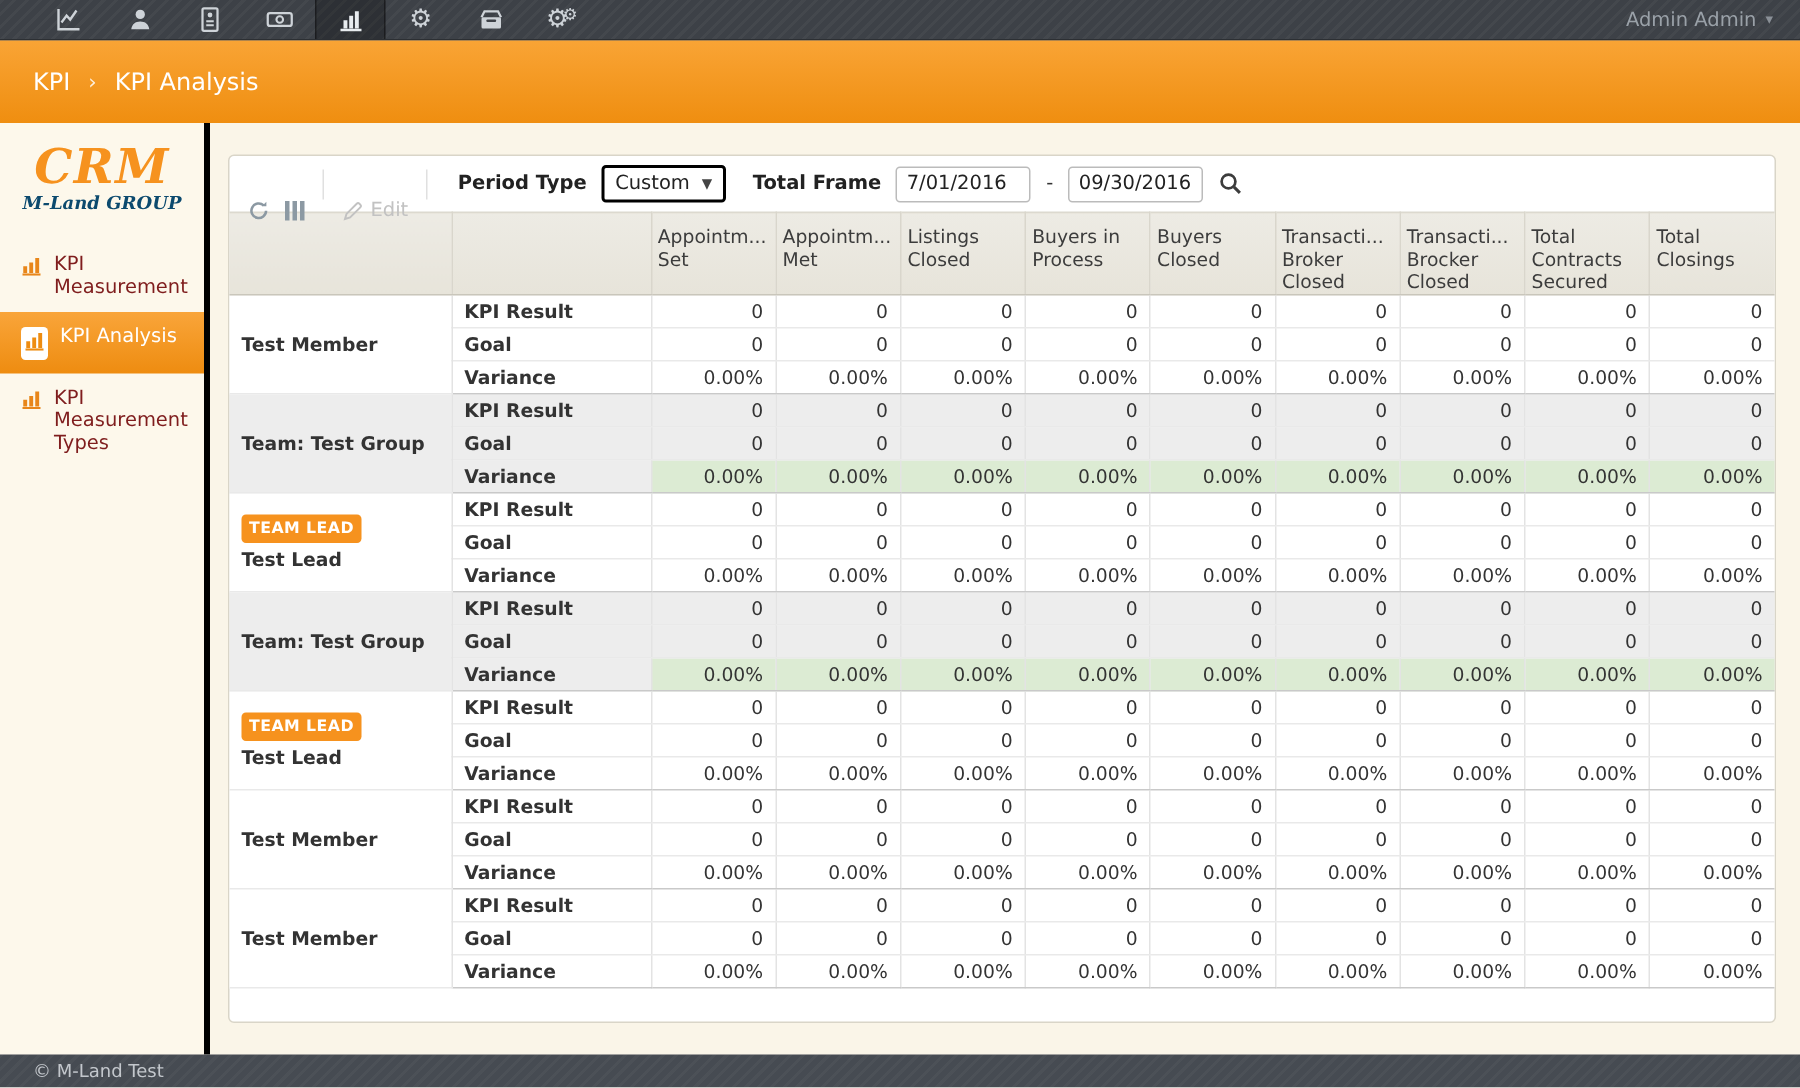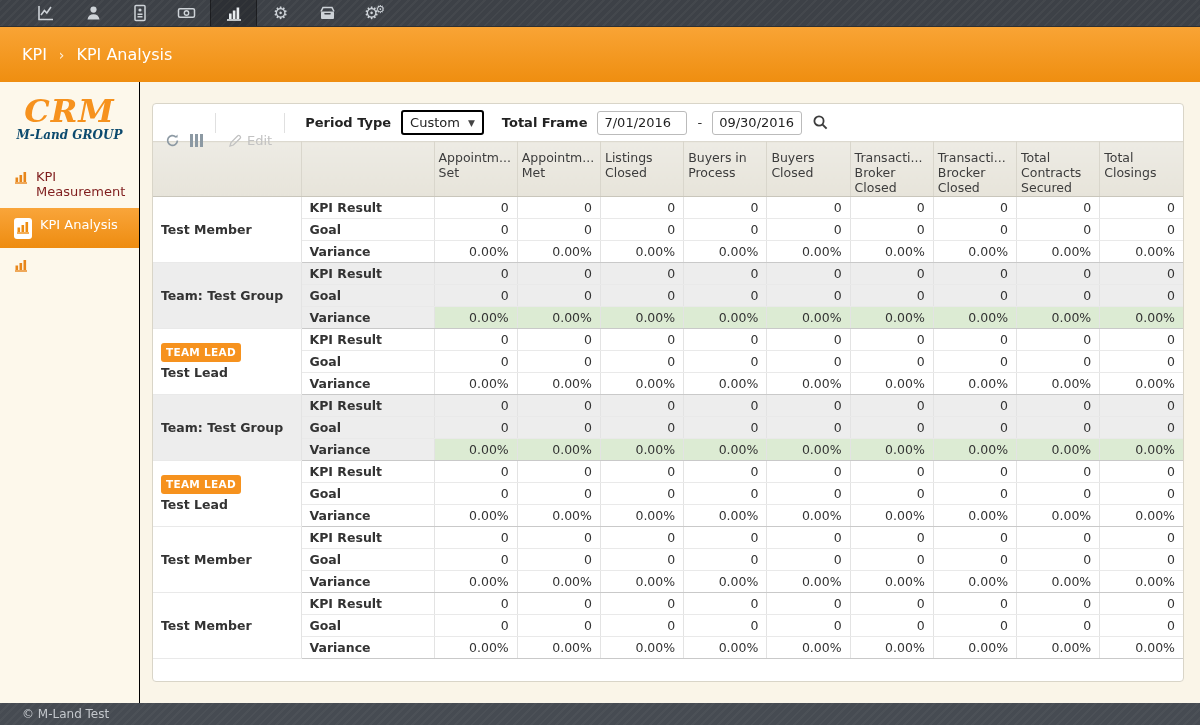--- a/index.html
+++ b/index.html
@@ -48,21 +48,21 @@
   }
   .crumb { color: #fff; }
   .crumb-sep { margin: 0 12px; font-size: 14px; color: rgba(255,255,255,0.85); }
 
   
   .body-row { flex: 1 1 auto; display: flex; min-height: 0; }
 
   .sidebar {
     width: 140px; flex: 0 0 140px;
     background: #fdf8eb;
-    border-right: 1px solid #000000;
+    border-right: 4px solid #000000;
   }
   .logo { text-align: center; padding: 14px 6px 18px; }
   .logo-main {
     font-family: "DejaVu Serif", "Liberation Serif", serif;
     font-style: italic; font-weight: bold;
     font-size: 32px; line-height: 30px; color: #f6921e; letter-spacing: 1px;
   }
   .logo-sub {
     font-family: "DejaVu Serif", "Liberation Serif", serif;
     font-style: italic; font-weight: bold;
@@ -207,20 +207,24 @@
             <path d="M3 7.5l2-4h9l2 4" stroke="#ced3d8" stroke-width="1.5" fill="none"></path>
             <rect x="3" y="7.5" width="13" height="7.5" rx="1" fill="#ced3d8"></rect>
             <path d="M7 9.8h5" stroke="#3d4147" stroke-width="1.6" stroke-linecap="round"></path>
           </svg>
       </div>
       <div class="nav-icon">
         <span class="gear-glyph">⚙</span>
           <span class="gear-glyph small">⚙</span>
       </div>
     </div>
+    <div class="user-menu">
+      <span>Admin Admin</span>
+      <span class="user-caret">▾</span>
+    </div>
   </header>
 
   <div class="breadcrumb-bar">
     <span class="crumb">KPI</span>
     <span class="crumb-sep">›</span>
     <span class="crumb">KPI Analysis</span>
   </div>
 
   <div class="body-row">
 
@@ -248,20 +252,21 @@
               </svg></span>
             <span>KPI Analysis</span>
           </div>
           <div class="side-item">
             <span class="mini-chart"><svg width="14" height="14" viewBox="0 0 14 14">
                 <path d="M1 13h12" stroke="#e8861a" stroke-width="1.4"></path>
                 <rect x="1.5" y="7.5" width="2.6" height="4.5" fill="#e8861a"></rect>
                 <rect x="5.5" y="5" width="2.6" height="7" fill="#e8861a"></rect>
                 <rect x="9.5" y="2" width="2.6" height="10" fill="#e8861a"></rect>
               </svg></span>
+            <span>KPI Measurement Types</span>
           </div>
         </nav>
     </aside>
 
     <main class="main">
       <div class="panel">
         <div class="toolbar">
           <div class="tool-btn">
             <svg width="15" height="15" viewBox="0 0 16 16">
                 <path d="M13.2 8a5.2 5.2 0 1 1-1.7-3.85" stroke="#8c99a3" stroke-width="1.8" fill="none"></path>

